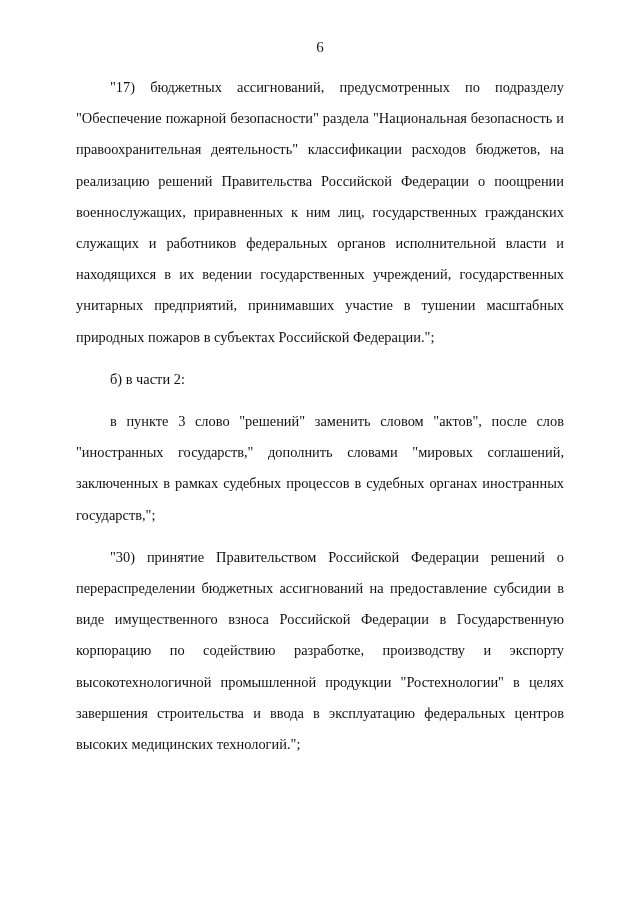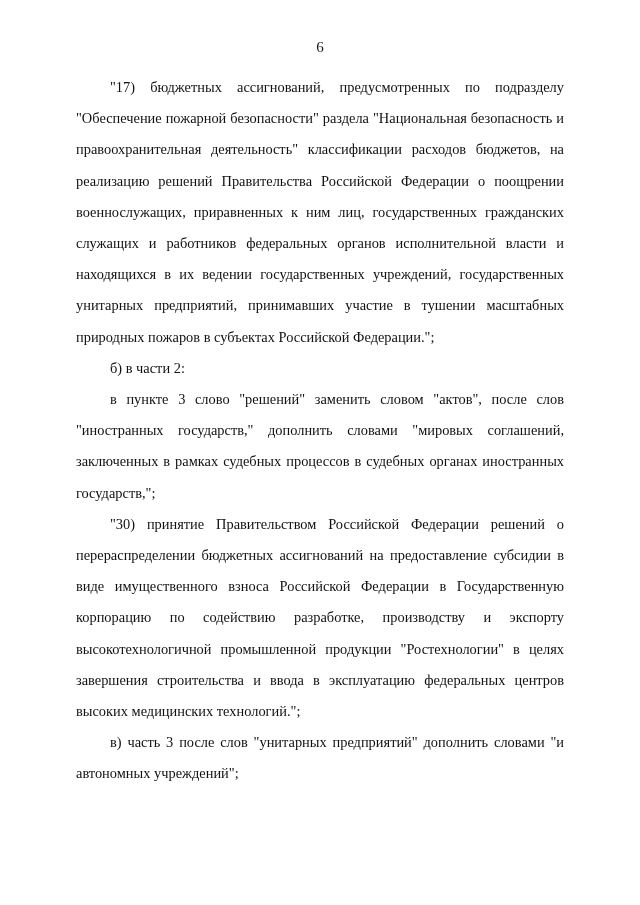--- a/index.html
+++ b/index.html
@@ -41,31 +41,31 @@
   p.para {
     margin: 0 0 0 0;
     font-size: 14.4px;
     line-height: 31.2px;
     text-align: justify;
     text-indent: 34px;
     color: #111111;
     hyphens: none;
   }
   p.para.gap {
+    margin-top: 11px;
   }
   
 </style>
 </head>
 <body>
 
 <div class="page">
 
   <div class="page-number">6</div>
 
   <div class="body-text">
     <p class="para">"17) бюджетных ассигнований, предусмотренных по подразделу "Обеспечение пожарной безопасности" раздела "Национальная безопасность и правоохранительная деятельность" классификации расходов бюджетов, на реализацию решений Правительства Российской Федерации о поощрении военнослужащих, приравненных к ним лиц, государственных гражданских служащих и работников федеральных органов исполнительной власти и находящихся в их ведении государственных учреждений, государственных унитарных предприятий, принимавших участие в тушении масштабных природных пожаров в субъектах Российской Федерации.";</p>
     <p class="para gap">б) в части 2:</p>
     <p class="para gap">в пункте 3 слово "решений" заменить словом "актов", после слов "иностранных государств," дополнить словами "мировых соглашений, заключенных в рамках судебных процессов в судебных органах иностранных государств,";</p>
     <p class="para gap">"30) принятие Правительством Российской Федерации решений о перераспределении бюджетных ассигнований на предоставление субсидии в виде имущественного взноса Российской Федерации в Государственную корпорацию по содействию разработке, производству и экспорту высокотехнологичной промышленной продукции "Ростехнологии" в целях завершения строительства и ввода в эксплуатацию федеральных центров высоких медицинских технологий.";</p>
-    <p class="para gap">в) часть 3 после слов "унитарных предприятий" дополнить словами "и автономных учреждений";</p>
   </div>
 
 </div>
 
 </body></html>

